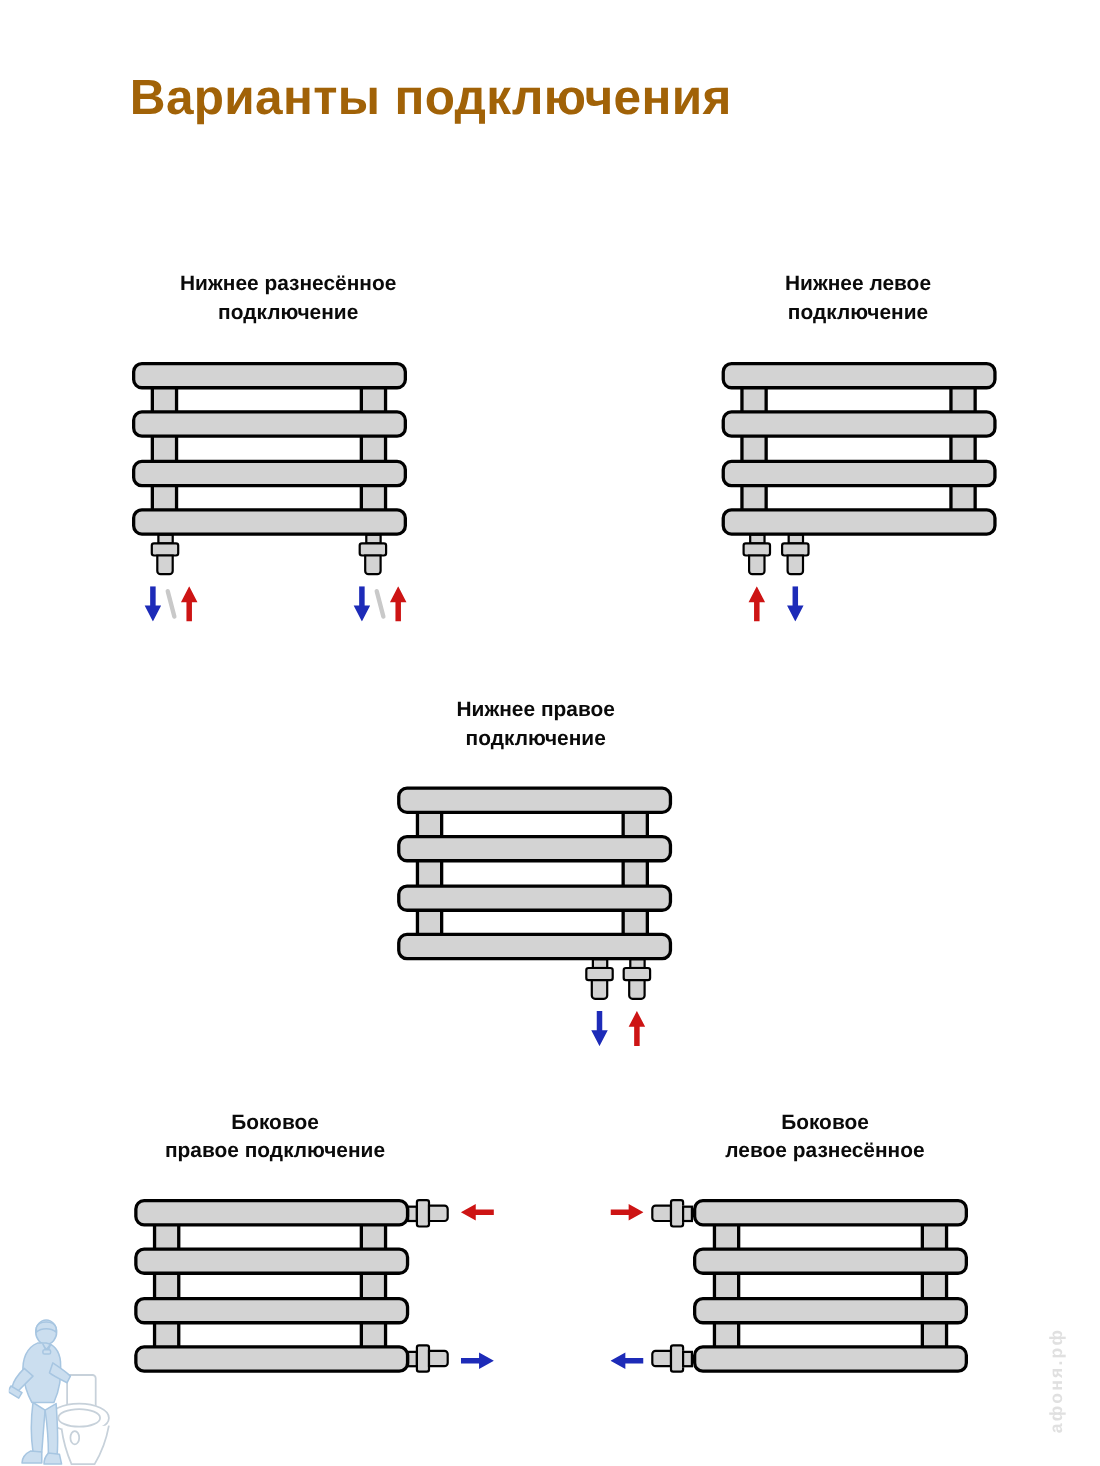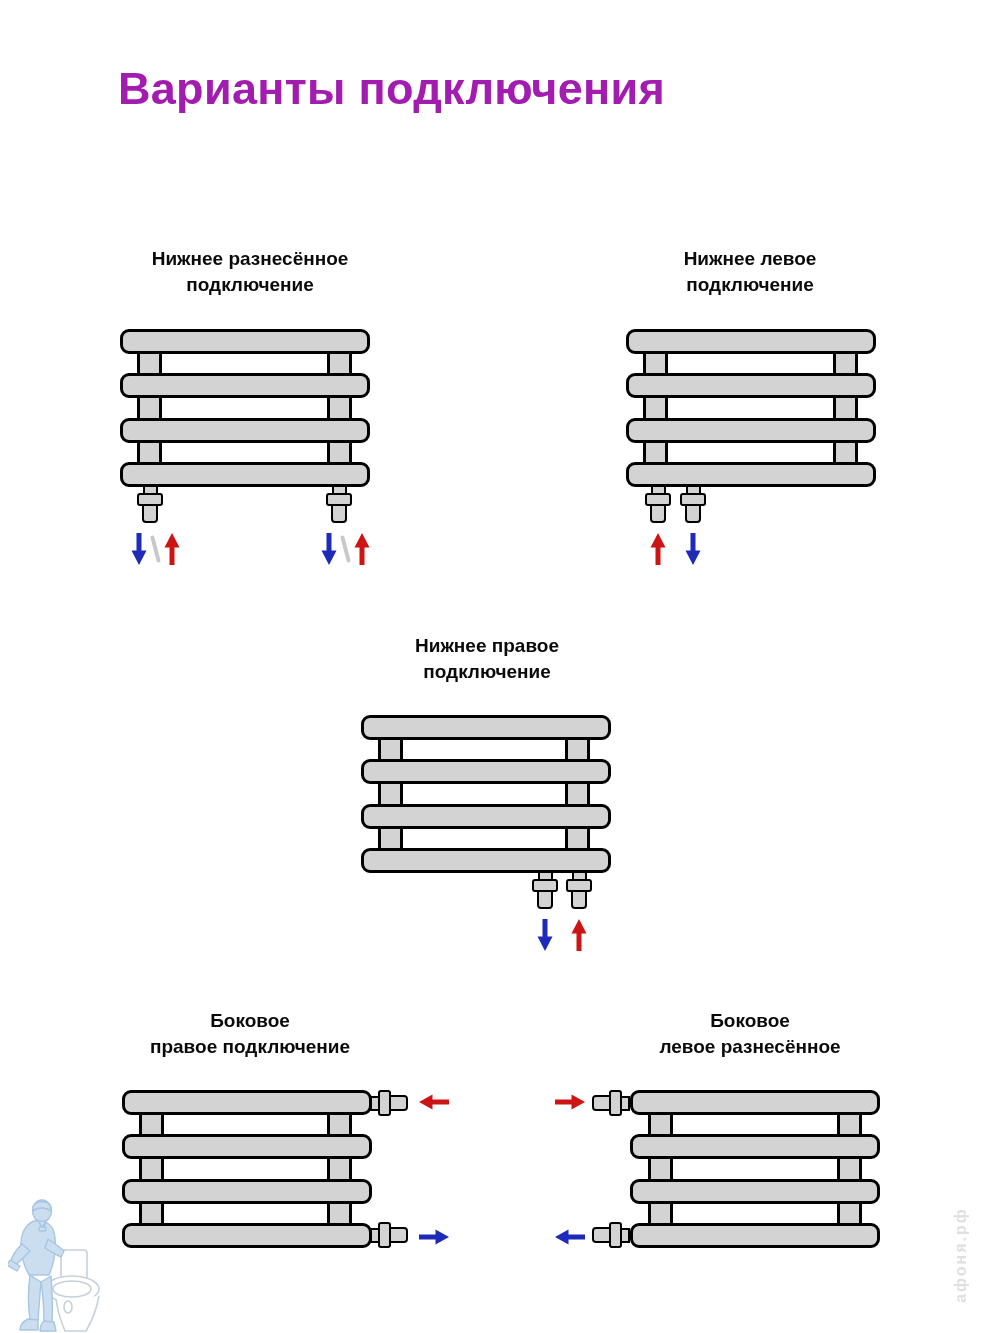--- a/index.html
+++ b/index.html
@@ -1,19 +1,19 @@
 <!DOCTYPE html>
 <html style="--radiator-gray: #d3d3d3; --supply-red: #cd1414; --return-blue: #1d2bb8; --slash-gray: #c9c9c9; --watermark-blue: #c9ddef; --watermark-stroke: #a3c3e0; --watermark-text-gray: #e0e0e0;"><head>
 <meta charset="utf-8">
 <style>
   html,body{margin:0;padding:0;background:#fff;}
   .page{position:relative;width:1000px;height:1333px;background:#fff;overflow:hidden;
         font-family:"Liberation Sans",sans-serif;color:#0a0a0a;}
   .main-title{position:absolute;left:118px;top:60px;font-size:45px;font-weight:700;
-              line-height:57px;letter-spacing:.3px;color:#a21caf;white-space:nowrap;}
+              line-height:57px;letter-spacing:.3px;color:#a16207;white-space:nowrap;}
   .diagram{position:absolute;}
   .dtitle{position:absolute;top:0;text-align:center;font-size:19px;font-weight:700;
           line-height:26px;color:#0a0a0a;}
   .radiator{position:absolute;width:250px;height:158px;}
   .post{position:absolute;top:10px;width:25px;height:138px;background:var(--radiator-gray);
         border:3px solid #000;box-sizing:border-box;z-index:1;border-radius:2px;}
   .bar{position:absolute;left:0;width:250px;height:25px;background:var(--radiator-gray);
        border:3px solid #000;box-sizing:border-box;border-radius:9px;z-index:2;}
   
   .valve-v{position:absolute;display:flex;flex-direction:column;align-items:center;z-index:1;}
@@ -50,21 +50,21 @@
 </head>
 <body>
 
 <div class="page">
 
   <div class="main-title">
     <span>Варианты подключения</span><br>
   </div>
 
   <div class="diagram" style="left:100px;top:246px;width:300px;height:340px;">
-    <div class="dtitle" style="left:0;width:300px;">
+    <div class="dtitle" style="left:12px;width:300px;">
       <span>Нижнее разнесённое</span><br>
       <span>подключение</span>
     </div>
     <div class="radiator" style="left:20px;top:83px;">
       <div class="post" style="left:17px;"></div>
       <div class="post" style="left:207px;"></div>
       <div class="bar" style="top:0;"></div>
       <div class="bar" style="top:44px;"></div>
       <div class="bar" style="top:89px;"></div>
       <div class="bar" style="top:133px;"></div>
@@ -96,21 +96,21 @@
         <svg class="slash" width="11" height="30" viewBox="0 0 11 30">
             <line x1="2.5" y1="3.5" x2="8.5" y2="26.5" stroke="currentColor" stroke-width="4" stroke-linecap="round"></line>
           </svg>
         <svg class="arrow supply up" width="16" height="32" viewBox="0 0 16 32">
             <path d="M5.5 0 h5 v17.5 h5 L8 32 L0.5 17.5 h5 Z" fill="currentColor"></path>
           </svg>
       </div>
     </div>
   </div>
 
-  <div class="diagram" style="left:600px;top:246px;width:300px;height:340px;">
+  <div class="diagram" style="left:630px;top:246px;width:300px;height:340px;">
     <div class="dtitle" style="left:0;width:300px;">
       <span>Нижнее левое</span><br>
       <span>подключение</span>
     </div>
     <div class="radiator" style="left:26px;top:83px;">
       <div class="post" style="left:17px;"></div>
       <div class="post" style="left:207px;"></div>
       <div class="bar" style="top:0;"></div>
       <div class="bar" style="top:44px;"></div>
       <div class="bar" style="top:89px;"></div>

